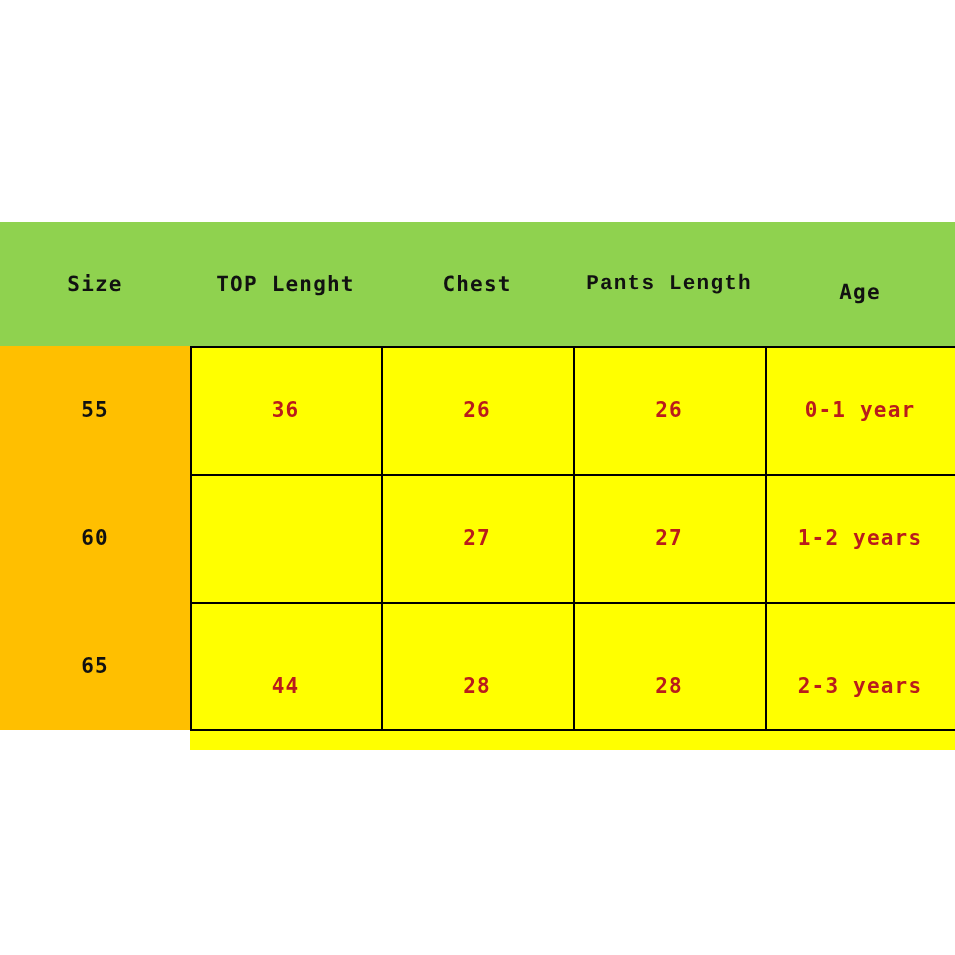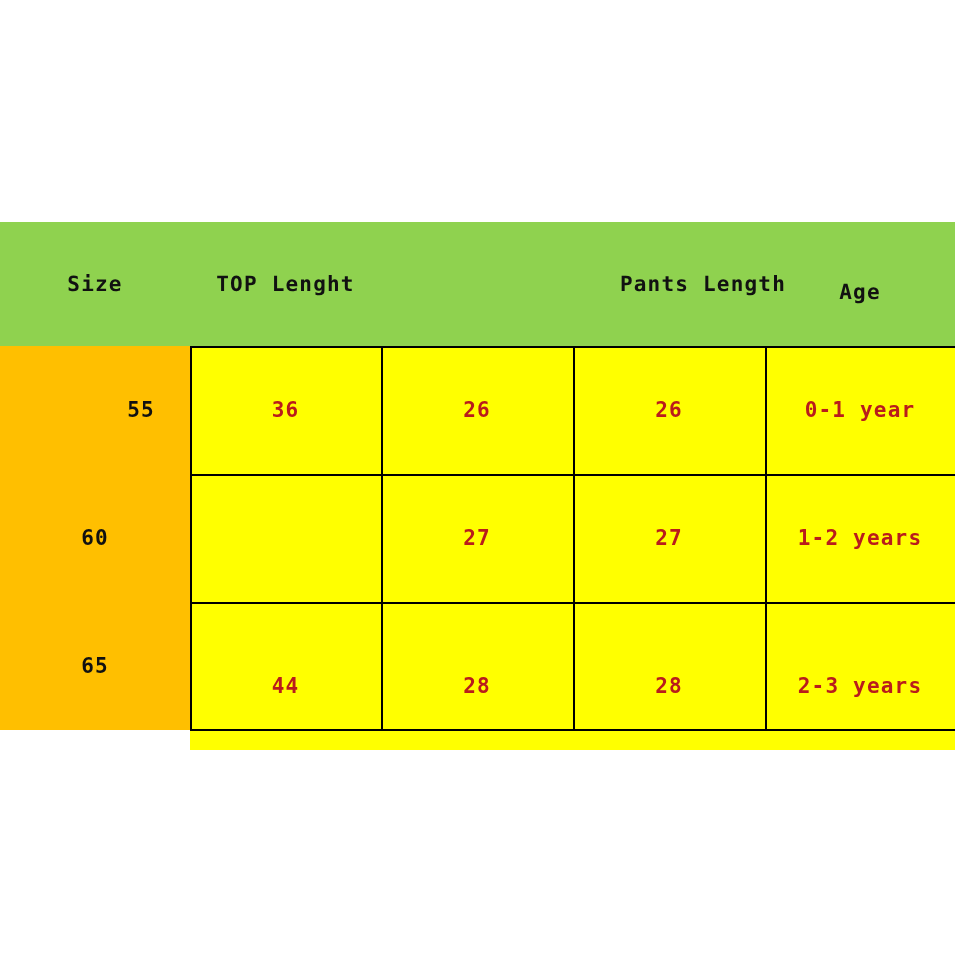--- a/index.html
+++ b/index.html
@@ -51,21 +51,21 @@
     color: #111111;
     font-size: 21px;
     font-weight: 700;
     letter-spacing: 1.2px;
     white-space: nowrap;
     text-rendering: geometricPrecision;
   }
   .hc-size  { left: 0px;   width: 190px; }
   .hc-top   { left: 190px; width: 191px; }
   .hc-chest { left: 381px; width: 192px; }
-  .hc-pants { left: 607px; width: 192px; }
+  .hc-pants { left: 573px; width: 192px; font-family: Liberation Mono, monospace; }
   .hc-age   { left: 765px; width: 190px; margin-top: 8px; }
 
   
   .size-column {
     position: absolute;
     left: 0;
     top: 124px;
     width: 190px;
     height: 384px;
     background: #ffbf00;
@@ -76,21 +76,21 @@
     width: 190px;
     height: 128px;
     display: flex;
     align-items: center;
     justify-content: center;
     color: #111111;
     font-size: 21px;
     font-weight: 700;
     letter-spacing: 1.2px;
   }
-  .size-cell.r0 { top: 0px; padding-left: 46px; }
+  .size-cell.r0 { top: 0px; }
   .size-cell.r1 { top: 128px; }
   .size-cell.r2 { top: 256px; }
 
   
   .grid {
     position: absolute;
     left: 190px;
     top: 124px;
     width: 765px;
     height: 385px;
@@ -153,20 +153,21 @@
 </head>
 <body>
 
 <div id="canvas">
 
   <div id="size-chart">
 
     <div class="header-band">
       <div class="header-cell hc-size">Size</div>
       <div class="header-cell hc-top">TOP Lenght</div>
+      <div class="header-cell hc-chest">Chest</div>
       <div class="header-cell hc-pants">Pants Length</div>
       <div class="header-cell hc-age">Age</div>
     </div>
 
     <div class="size-column">
       <div class="size-cell r0">55</div>
       <div class="size-cell r1">60</div>
       <div class="size-cell r2">65</div>
     </div>
 

